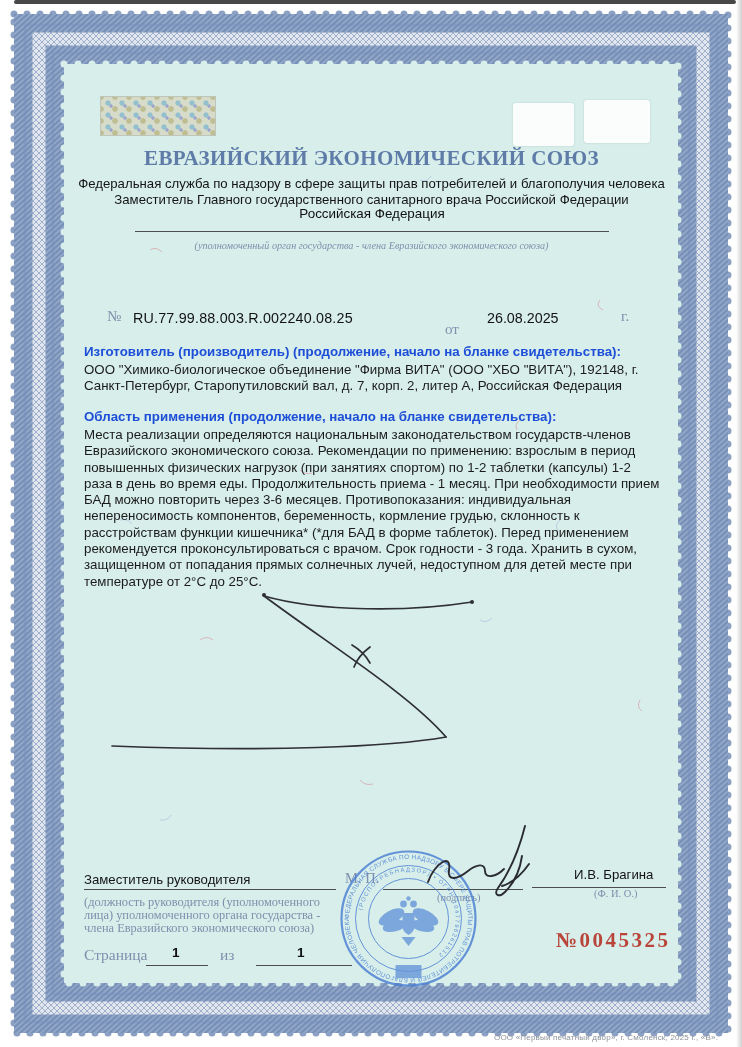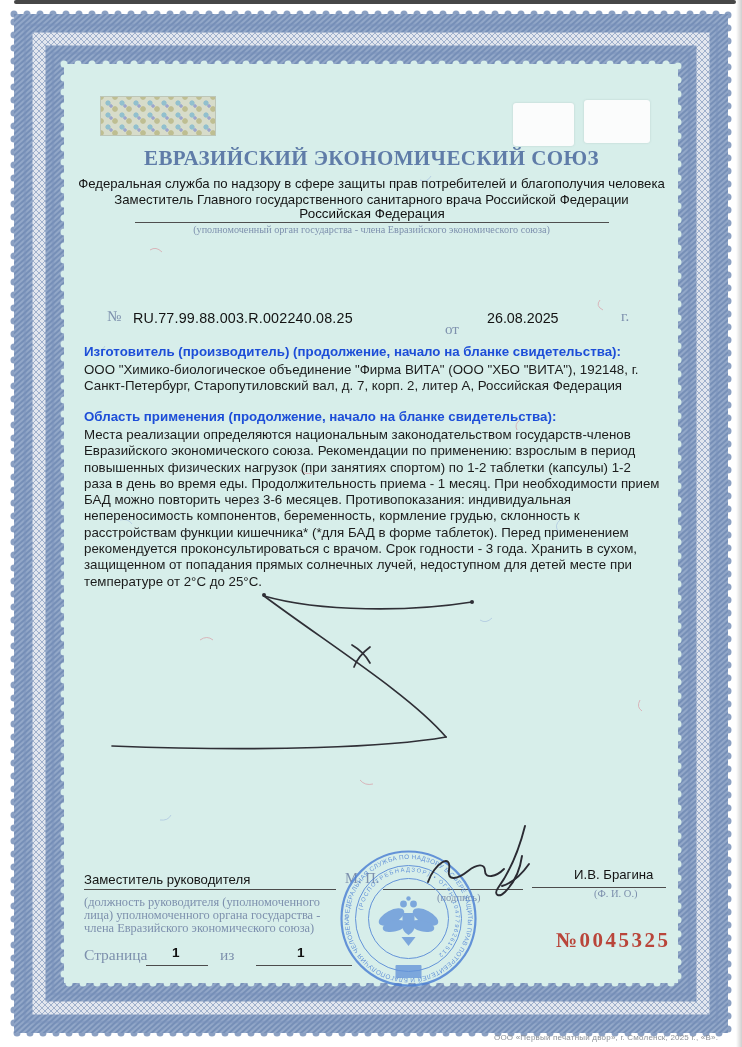--- a/index.html
+++ b/index.html
@@ -7,23 +7,23 @@
         font-family:"Liberation Sans",sans-serif;}
   .abs{position:absolute;}
   .scan-edge-top{left:14px;top:0;width:722px;height:4px;background:#474747;border-radius:2px;}
   .scan-edge-right{right:0;top:0;width:6px;height:1047px;background:linear-gradient(to right,rgba(180,180,180,0),#cfcfcf);}
   
   .content{position:absolute;left:65px;top:64px;width:613px;height:919px;}
   .center{text-align:center;}
   .union-title{left:0;top:82px;width:613px;font-family:"Liberation Serif",serif;font-weight:bold;
     font-size:21px;color:#5f7ca8;letter-spacing:.4px;text-align:center;}
   .auth-line{left:0;width:613px;font-size:13.2px;color:#141414;}
-  .country-wrap{left:70px;top:142px;width:474px;border-bottom:1.2px solid #4e4e4e;padding-bottom:1px;
+  .country-wrap{left:70px;top:142px;width:474px;border-bottom:1.2px solid #4e4e4e;padding-bottom:10px;
     font-size:13.4px;color:#111;}
-  .auth-caption{left:0;top:160px;width:613px;font-family:"Liberation Serif",serif;font-size:10.2px;color:#7d90ad;}
+  .auth-caption{left:0;top:176px;width:613px;font-family:"Liberation Serif",serif;font-size:10.2px;color:#7d90ad;font-style:italic;}
   .doc-title{left:0;top:183px;width:613px;font-family:"Liberation Serif",serif;font-weight:bold;
     font-size:24px;color:#5f7ca8;letter-spacing:1px;}
   .doc-subtitle{left:0;top:222px;width:613px;font-family:"Liberation Serif",serif;font-weight:bold;
     font-size:16.5px;color:#5f7ca8;}
   .ser{font-family:"Liberation Serif",serif;color:#7d90ad;}
   .num-label{left:42px;top:244px;font-size:15px;}
   .num-value{left:68px;top:246px;font-size:14.3px;color:#131313;letter-spacing:.2px;}
   .date-label{left:380px;top:257px;font-size:15px;}
   .date-value{left:422px;top:246px;font-size:14.3px;color:#131313;}
   .year-suffix{left:556px;top:244px;font-size:15px;}

